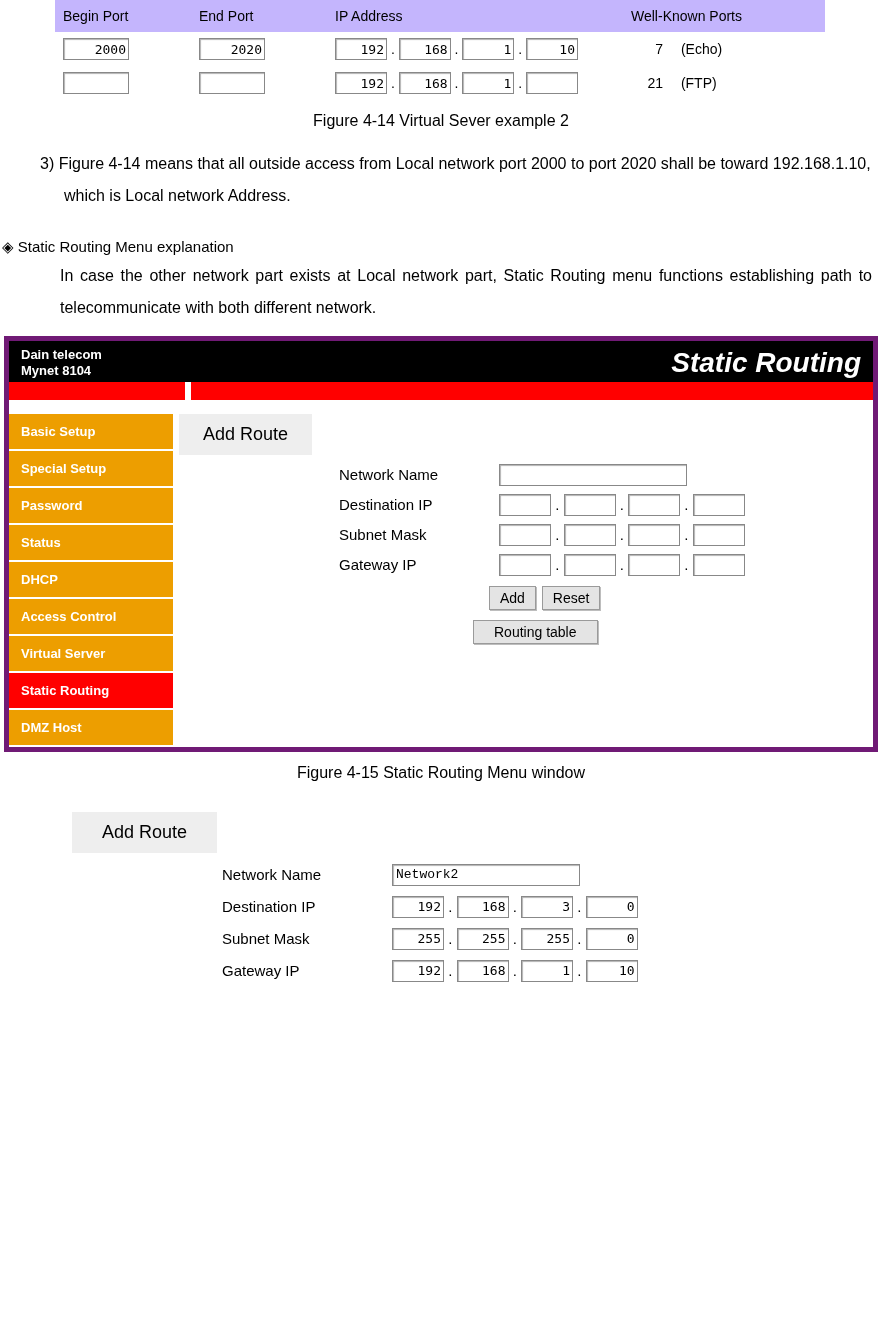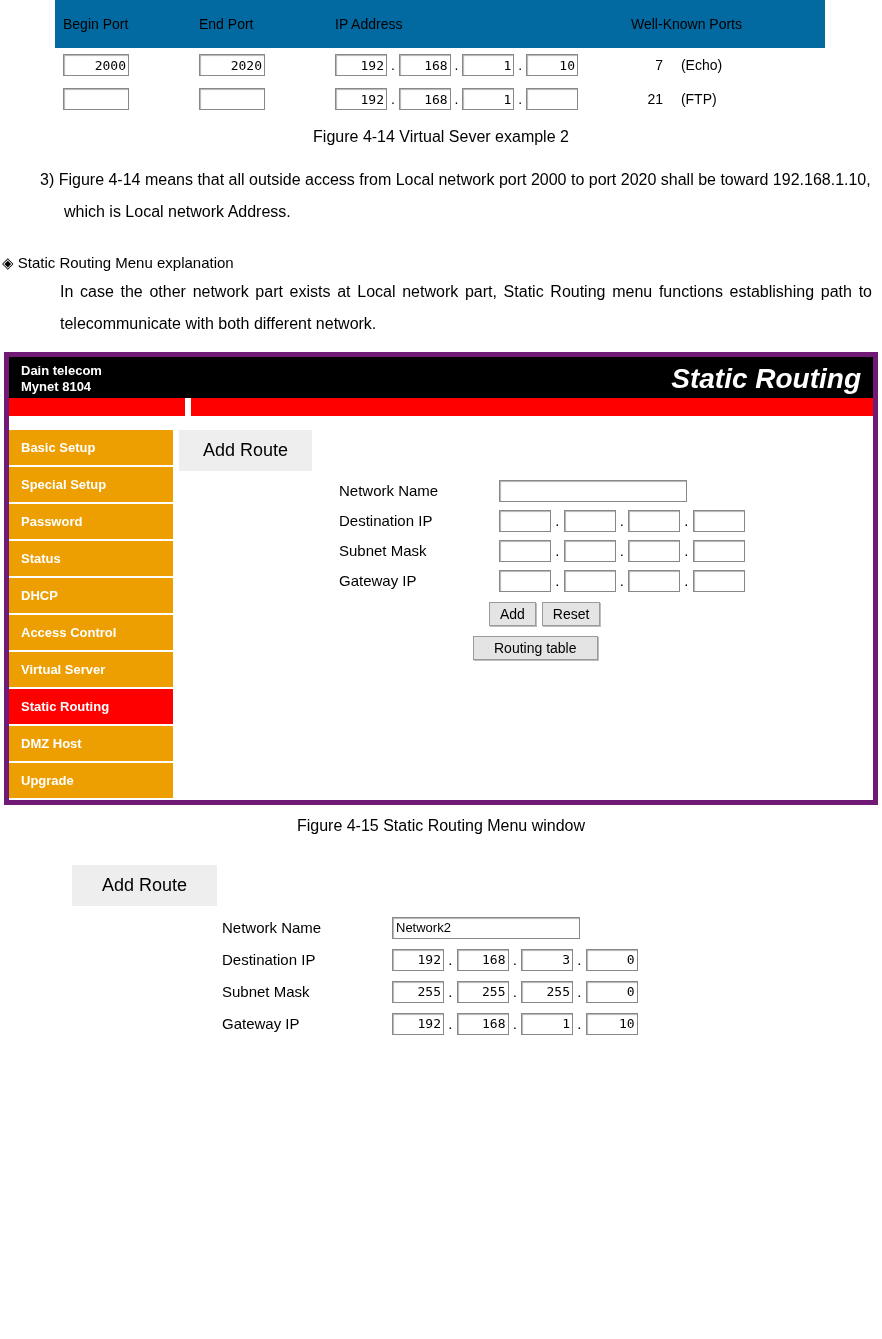--- a/index.html
+++ b/index.html
@@ -6,39 +6,39 @@
   body {
     margin: 0;
     width: var(--page-width);
     background: #fff;
     font-family: Arial, Helvetica, sans-serif;
     font-size: 14px;
     color: #000;
   }
   table.port-table { border-collapse: collapse; margin-left: 55px; width: 770px; }
   table.port-table th {
-    background: #0369a1;
+    background: #c4b5fd;
     text-align: left;
     font-weight: normal;
-    padding: 16px 8px;
+    padding: 8px 8px;
     font-size: 14px;
   }
   table.port-table td { padding: 6px 8px; vertical-align: middle; font-size: 14px; }
   .ipcell { white-space: nowrap; }
   input.small-in {
     width: 46px; height: 18px;
     font-family: monospace;
     font-size: 13px;
     border: 1px solid #888;
     box-shadow: inset 1px 1px 1px rgba(0,0,0,.3);
     padding: 1px 2px;
     text-align: right;
   }
   input.wider { width: 60px; }
-  input.name-in { width: 180px; height: 18px; border:1px solid #888; box-shadow: inset 1px 1px 1px rgba(0,0,0,.3); padding:1px 3px; font-family: Liberation Sans, sans-serif; font-size:13px;}
+  input.name-in { width: 180px; height: 18px; border:1px solid #888; box-shadow: inset 1px 1px 1px rgba(0,0,0,.3); padding:1px 3px; font-family: Liberation Mono, monospace; font-size:13px;}
   .caption { text-align: center; margin: 12px 0 18px; font-size: 16px; }
   .para-hang { margin: 0 10px 6px 20px; font-size: 16px; line-height: 2; text-indent: -24px; padding-left: 44px;}
   .diamond-head { margin: 26px 0 4px 2px; font-size: 15px; }
   .diag { margin: 12px 4px; border:5px solid #701a75; }
   .diag-header { background:#000; color:#fff; display:flex; justify-content:space-between; align-items:center; padding:6px 12px 2px; }
   .diag-header .prod { font-size:13px; font-weight:bold; line-height:1.25; }
   .diag-header .title { font-size:28px; font-weight:bold; font-style:italic; }
   .redbar-row { display:flex; }
   .redbar-row .left { width:176px; height:18px; background:#ff0000; }
   .redbar-row .gap  { width:6px; background:#fff; }
@@ -149,21 +149,20 @@
     <div class="sidebar">
       <div>Basic Setup</div>
       <div>Special Setup</div>
       <div>Password</div>
       <div>Status</div>
       <div>DHCP</div>
       <div>Access Control</div>
       <div>Virtual Server</div>
       <div class="active">Static Routing</div>
       <div>DMZ Host</div>
-      <div>Upgrade</div>
     </div>
     <div class="content">
       <div class="tab">Add Route</div>
 
       <div class="form-row">
         <span class="lab">Network Name</span>
         <input class="name-in" style="">
       </div>
       <div class="form-row">
         <span class="lab">Destination IP</span>

